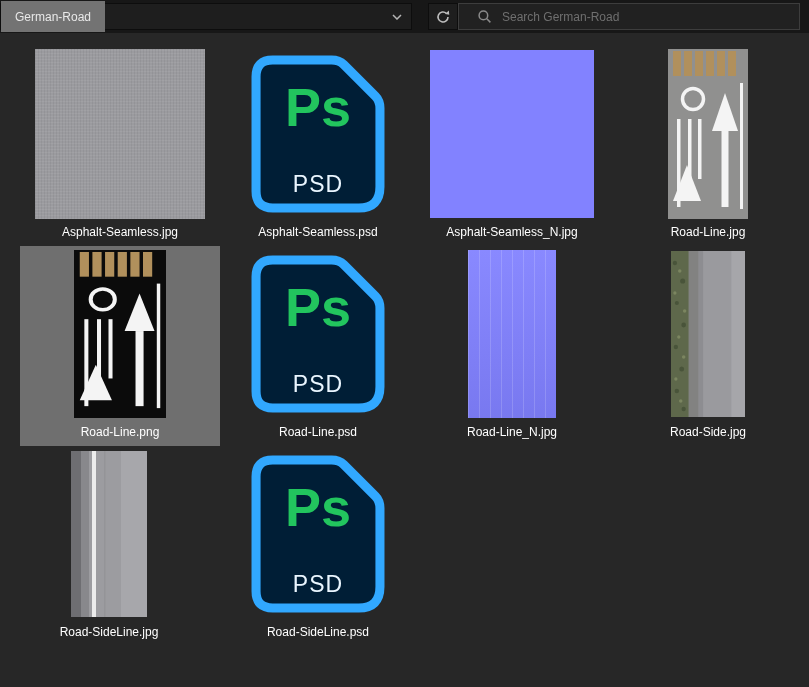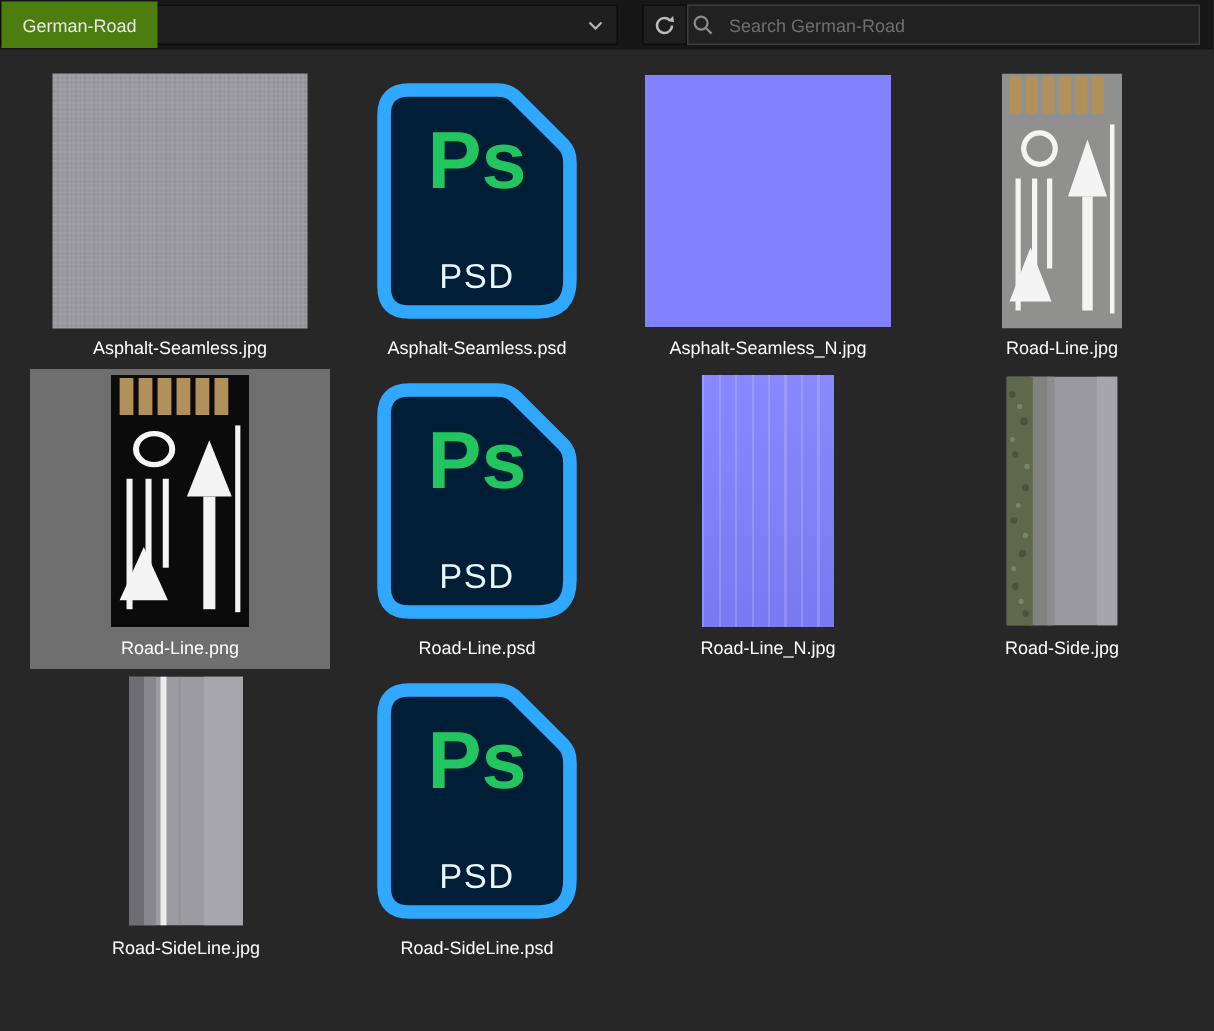--- a/index.html
+++ b/index.html
@@ -7,33 +7,33 @@
     width:809px;height:687px;position:relative;overflow:hidden;
     background:#272727;font-family:"Liberation Sans",sans-serif;
   }
   
   .topbar{position:absolute;top:0;left:0;width:100%;height:33px;background:#171717;}
   .combo{
     position:absolute;left:0;top:3px;width:412px;height:27px;box-sizing:border-box;
     background:#1e1e1e;border:1px solid #0d0d0d;display:flex;align-items:center;cursor:pointer;
   }
   .folder-tab{
-    height:100%;background:#4d7c0f;display:flex;align-items:center;
+    height:100%;background:#737373;display:flex;align-items:center;
     padding:3px 14px;font-size:12px;color:#e8e8e8;white-space:nowrap;
   }
   .chev{margin-left:auto;padding-right:9px;display:flex;align-items:center;}
   .refresh-btn{
     position:absolute;left:428px;top:3px;width:30px;height:27px;box-sizing:border-box;
     background:#1e1e1e;border:1px solid #0d0d0d;display:flex;align-items:center;justify-content:center;
     padding:0;cursor:pointer;
   }
   .search{
     position:absolute;left:458px;top:3px;width:342px;height:27px;box-sizing:border-box;
     background:#212121;border:1px solid #3d3d3d;display:flex;align-items:center;
-    padding:0 2px;gap:8px;
+    padding:0 18px;gap:8px;
   }
   .search input{
     flex:1;background:transparent;border:0;outline:0;color:#cfcfcf;
     font-size:12px;font-family:inherit;min-width:0;
   }
   .search input::placeholder{color:#6f6f6f;}
   
   #grid{position:absolute;left:0;top:0;width:100%;height:100%;}
   .cell{
     position:absolute;width:200px;height:200px;
@@ -226,21 +226,21 @@
               <circle cx="8" cy="86" r="1.7"></circle>
               <circle cx="13" cy="106" r="1.8"></circle>
               <circle cx="5" cy="128" r="1.7"></circle>
               <circle cx="10" cy="150" r="1.8"></circle>
             </g>
           </svg>
         </div>
       </div>
       <div class="label">Road-Side.jpg</div>
     </div>
-    <div class="cell" style="left: 24px; top: 446px;">
+    <div class="cell" style="left: 9px; top: 446px;">
       <div class="thumbwrap">
         <div class="thumb t-rsline">
           <svg class="fit" viewBox="0 0 76 166" preserveAspectRatio="none">
             <rect width="76" height="166" fill="#9c9ca0"></rect>
             <rect width="10" height="166" fill="#6e6e72"></rect>
             <rect x="10" width="8" height="166" fill="#88888c"></rect>
             <rect x="21" width="4" height="166" fill="#ececec"></rect>
             <rect x="50" width="26" height="166" fill="#a7a7ab"></rect>
             <rect x="33" width="1.5" height="166" fill="#8f8f93" opacity="0.6"></rect>
           </svg>

